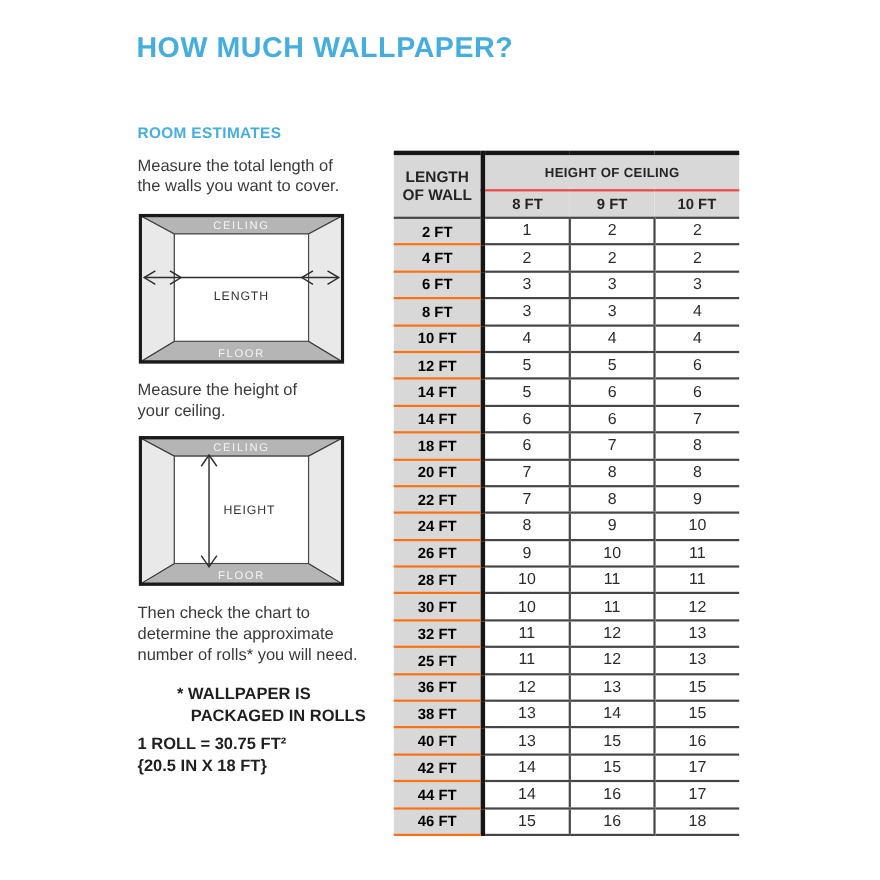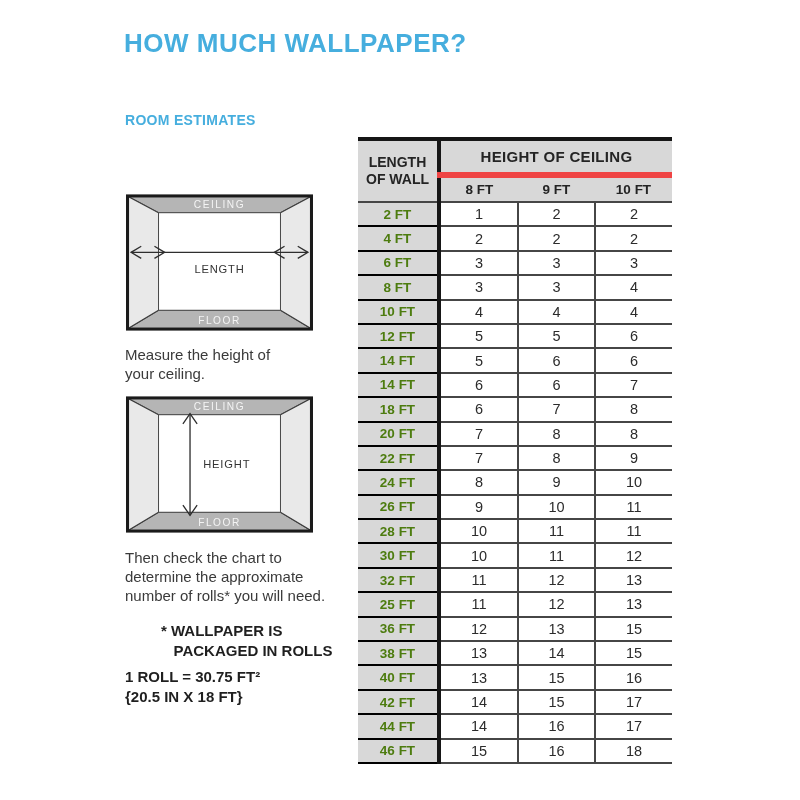--- a/index.html
+++ b/index.html
@@ -32,49 +32,51 @@
     border-collapse:collapse; table-layout:fixed;
     border-top:4px solid #161616;
   }
   table.rolls th, table.rolls td { padding:0; text-align:center; vertical-align:middle; }
   .corner {
     width:79px; background:#d8d8d8; border-right:4px solid #161616;
     border-bottom:2px solid #464646;
     font-size:14px; font-weight:bold; color:#242424; line-height:17px; white-space:pre-line;
   }
   .colgroup {
-    background:#d8d8d8; border-bottom:6px solid #ef4444; height:31px;
-    font-size:15px; font-weight:bold; color:#242424; letter-spacing:0.3px;
+    background:#d8d8d8; border-bottom:2px solid #ef4444; height:31px;
+    font-size:12px; font-weight:bold; color:#242424; letter-spacing:0.3px;
   }
   .colhead {
     width:77px; background:#d8d8d8; border-bottom:2px solid #464646; height:23px;
     font-size:13.5px; font-weight:bold; color:#242424;
   }
   .rowlabel {
-    background:#d8d8d8; border-right:4px solid #161616; border-bottom:2px solid #000000;
-    height:22.4px; font-size:13.5px; font-weight:bold; color:#4d7c0f;
+    background:#d8d8d8; border-right:4px solid #161616; border-bottom:2px solid #f97316;
+    height:22.4px; font-size:13.5px; font-weight:bold; color:#000000;
   }
   .cell {
     background:#ffffff; border-bottom:2px solid #464646; height:22.4px;
     font-size:14.5px; color:#2b2b2b;
   }
   .cell + .cell { border-left:2px solid #464646; }
 
   
   .room-svg { display:block; }
 </style>
 </head>
 <body>
 
 <div class="page">
 
   <div class="abs page-title">HOW MUCH WALLPAPER?</div>
 
   <div class="abs section-heading" style="left:125px; top:112px;">ROOM ESTIMATES</div>
 
+  <div class="abs step-text" style="left:125px; top:141px;">Measure the total length of
+the walls you want to cover.</div>
 
   <svg class="abs room-svg" style="left:126px; top:194px;" width="187" height="137" viewBox="0 0 184 134">
     <polygon points="2,2 182,2 152,18 32,18" fill="#b5b5b5" stroke="#3c3c3c" stroke-width="1"></polygon>
     <polygon points="2,132 182,132 152,114 32,114" fill="#b5b5b5" stroke="#3c3c3c" stroke-width="1"></polygon>
     <polygon points="2,2 32,18 32,114 2,132" fill="#e9e9e9" stroke="#3c3c3c" stroke-width="1"></polygon>
     <polygon points="182,2 152,18 152,114 182,132" fill="#e9e9e9" stroke="#3c3c3c" stroke-width="1"></polygon>
     <rect x="32" y="18" width="120" height="96" fill="#ffffff" stroke="#4a4a4a" stroke-width="1"></rect>
     <rect x="1.5" y="1.5" width="181" height="131" fill="none" stroke="#1a1a1a" stroke-width="3"></rect>
     <g stroke="#2e2e2e" stroke-width="1.3" fill="none">
       <line x1="5" y1="57" x2="179" y2="57"></line>

